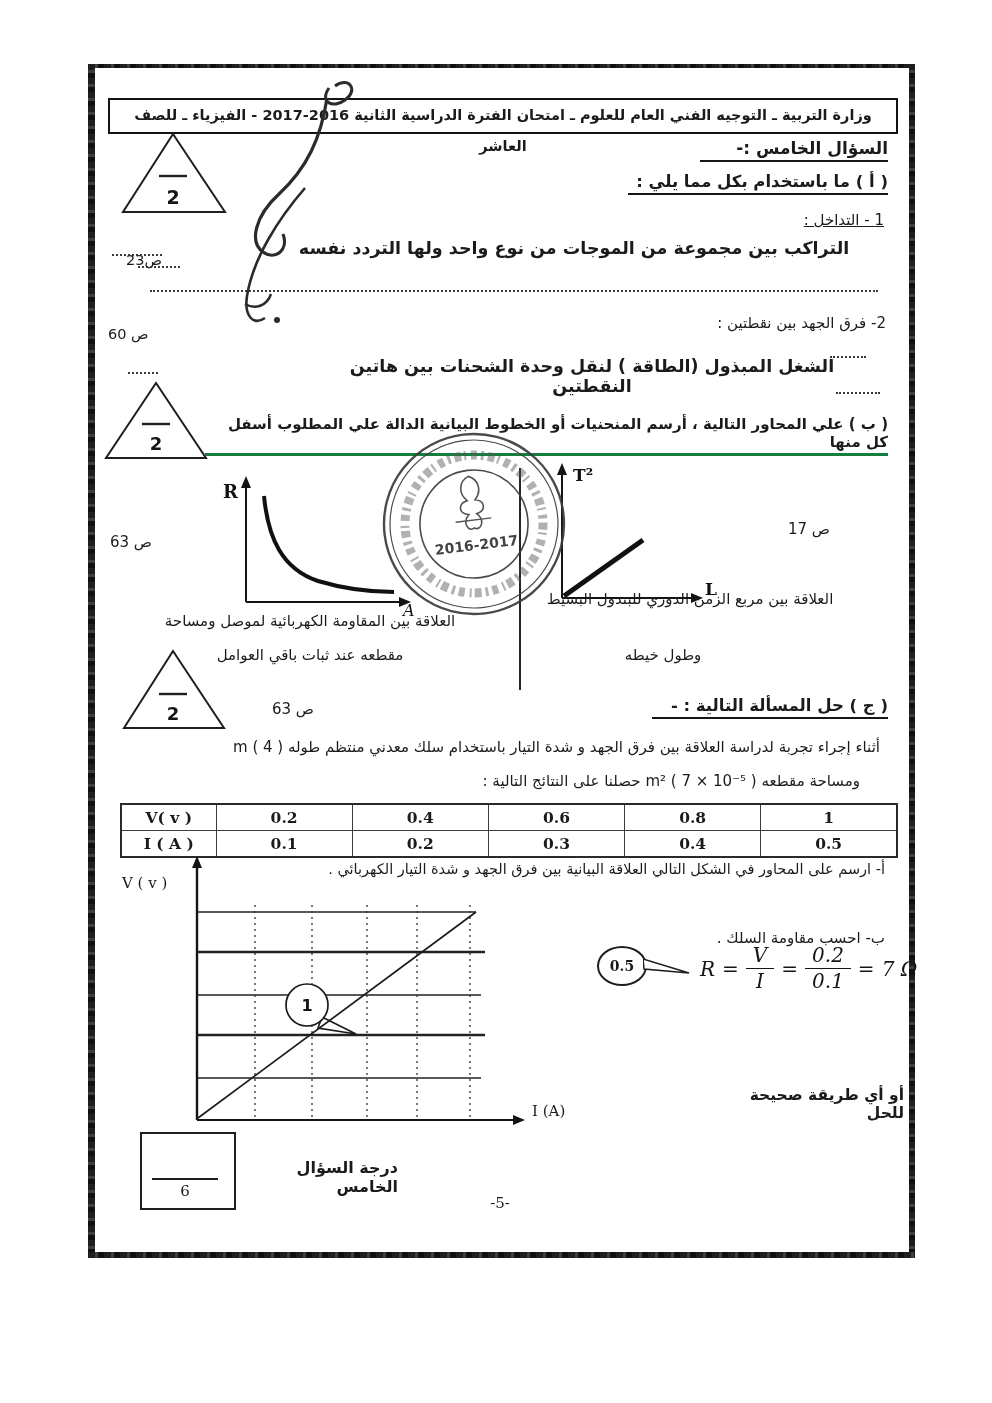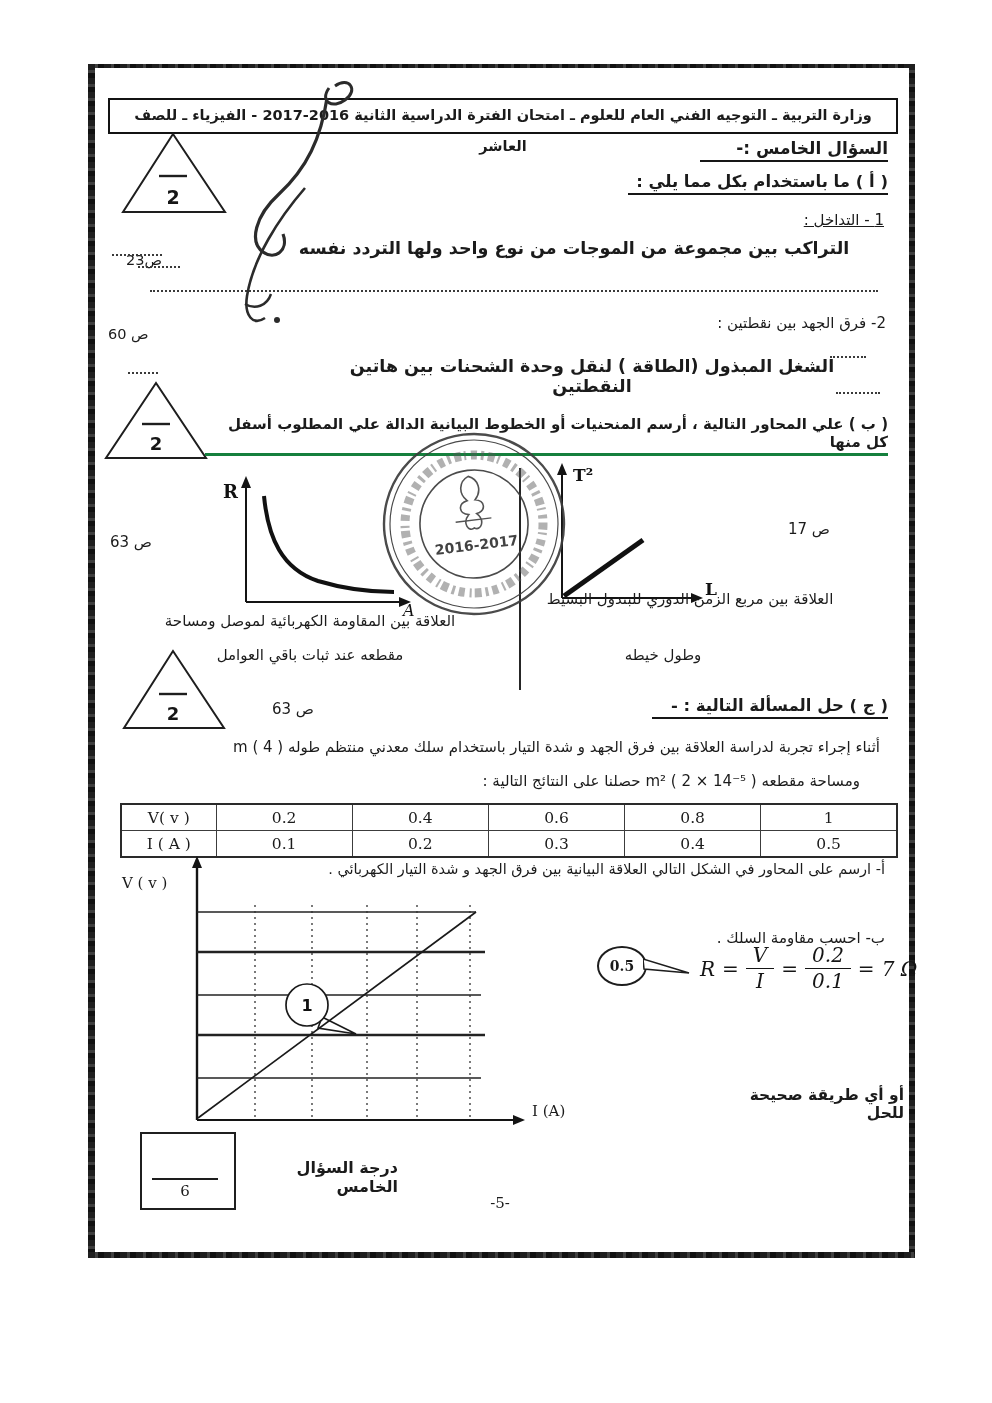--- a/index.html
+++ b/index.html
@@ -18,21 +18,21 @@
   .ref{font-size:14.5px;}
   .mark-circle{border:2px solid #1d1d1d;border-radius:50%;display:flex;align-items:center;justify-content:center;
        font-family:"DejaVu Serif",serif;font-weight:bold;background:#fff;}
   .eq{display:flex;align-items:center;gap:7px;font-family:"DejaVu Serif","Liberation Serif",serif;
       font-style:italic;font-size:20px;color:#151515;}
   .frac{display:inline-flex;flex-direction:column;align-items:center;line-height:1.15;}
   .fnum{border-bottom:1.8px solid #151515;padding:0 7px 1px;}
   .fden{padding-top:1px;}
   table.vi{border-collapse:collapse;width:778px;table-layout:fixed;}
   table.vi td{border:1.6px solid #3c3c3c;text-align:center;height:25px;
-      font-family:"DejaVu Serif","Liberation Serif",serif;font-weight:normal;font-size:15.5px;padding:0;}
+      font-family:"DejaVu Serif","Liberation Serif",serif;font-weight:bold;font-size:15.5px;padding:0;}
   table.vi{border:2.4px solid #2a2a2a;}
   .hline{background:#1d1d1d;}
 </style>
 </head>
 <body>
 
 <div class="abs frame" style="left:88px;top:64px;width:7px;height:1194px;"></div>
 <div class="abs frameh" style="left:88px;top:64px;width:826px;height:4px;"></div>
 <div class="abs frame" style="left:909px;top:64px;width:6px;height:1194px;"></div>
 <div class="abs frameh" style="left:88px;top:1252px;width:826px;height:6px;"></div>
@@ -120,21 +120,21 @@
   <text x="160" y="140" font-size="17" font-weight="bold" font-family="DejaVu Serif,serif" fill="#111">L</text>
 </svg>
 <div class="abs ref" style="left:788px;top:520px;width:58px;font-size:15px;">ص 17</div>
 <div class="abs rtl cap" style="left:540px;top:590px;width:300px;">العلاقة بين مربع الزمن الدوري للبندول البسيط</div>
 <div class="abs rtl cap" style="left:588px;top:646px;width:150px;">وطول خيطه</div>
 
 <div class="abs rtl b u2" style="left:652px;top:696px;width:236px;font-size:16.5px;">( ج ) حل المسألة التالية : -</div>
 <div class="abs ref" style="left:272px;top:700px;width:58px;font-size:15px;">ص 63</div>
 
 <div class="abs rtl" style="left:162px;top:738px;width:718px;font-size:15px;">أثناء إجراء تجربة لدراسة العلاقة بين فرق الجهد و شدة التيار باستخدام سلك معدني منتظم طوله m ( 4 )</div>
-<div class="abs rtl" style="left:340px;top:772px;width:520px;font-size:15px;">ومساحة مقطعه m² ( 2 × 14⁻⁵ ) حصلنا على النتائج التالية :</div>
+<div class="abs rtl" style="left:340px;top:772px;width:520px;font-size:15px;">ومساحة مقطعه m² ( 7 × 10⁻⁵ ) حصلنا على النتائج التالية :</div>
 
 <table class="vi abs" style="left:120px;top:803px;">
   <colgroup>
       <col style="width:95px">
     </colgroup>
   <tbody>
       <tr>
     <td>V( v )</td>
     <td>0.2</td>
     <td>0.4</td>

